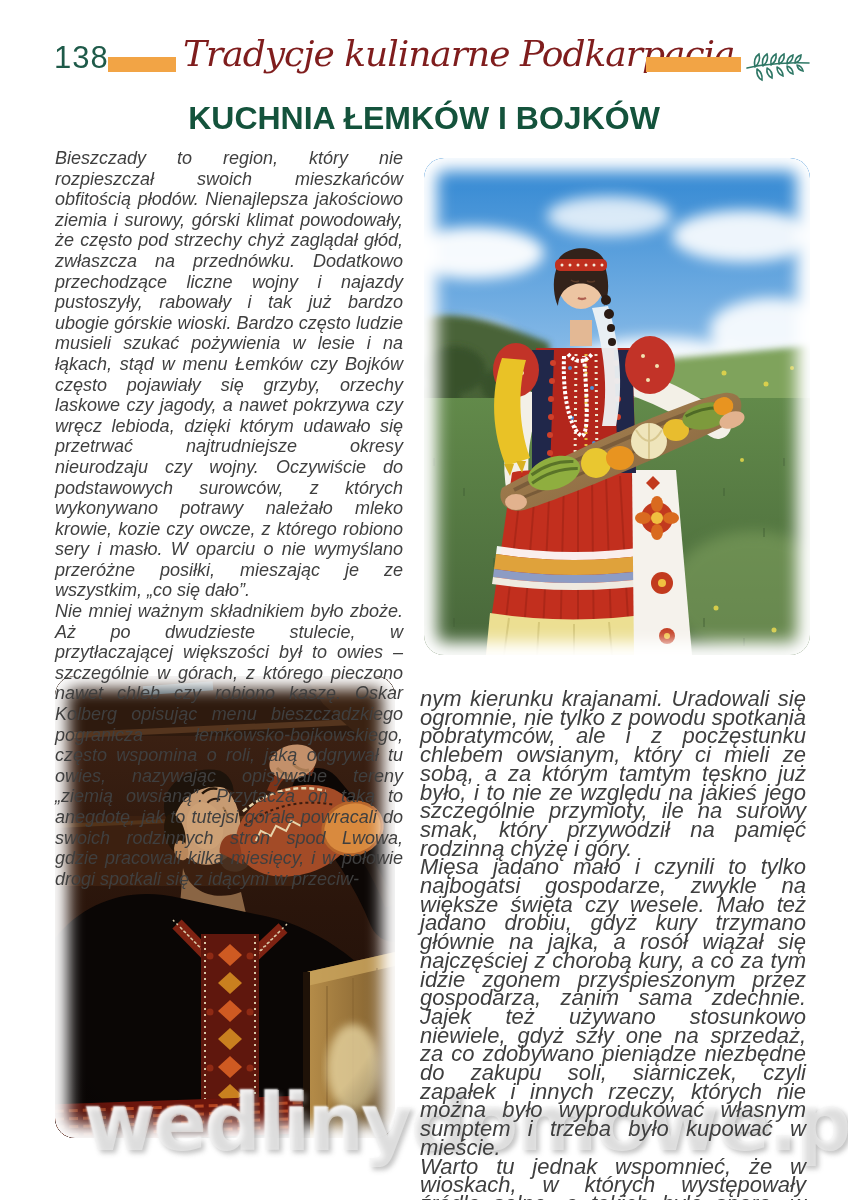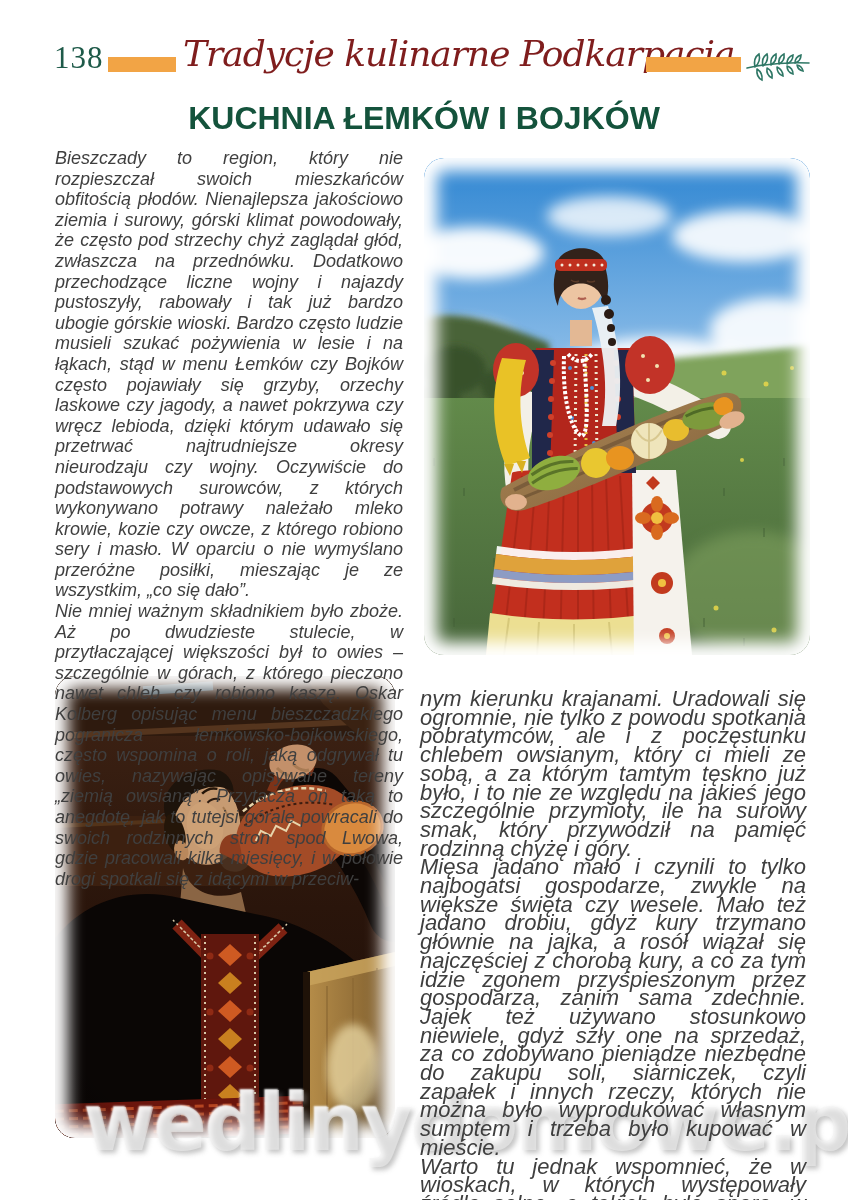--- a/index.html
+++ b/index.html
@@ -1,21 +1,21 @@
 <!DOCTYPE html>
 <html lang="pl"><head>
 <meta charset="utf-8">
 <style>
   html,body{margin:0;padding:0;background:#ffffff;}
   body{width:848px;height:1200px;position:relative;overflow:hidden;
        font-family:"Liberation Sans",sans-serif;}
   .page{position:absolute;inset:0;background:#ffffff;}
 
   
-  .pageno{position:absolute;left:54px;top:40px;font-family:Liberation Serif, serif;
+  .pageno{position:absolute;left:54px;top:40px;font-family:Liberation Sans, sans-serif;
           font-size:31px;color:#1e5a49;letter-spacing:1px;}
   .hbar{position:absolute;top:57px;height:15px;background:#F2A445;}
   .hbar.b1{left:108px;width:68px;}
   .hbar.b2{left:646px;width:95px;}
   .htitle{position:absolute;left:183px;top:33px;width:460px;text-align:center;
           font-family:"DejaVu Serif",serif;font-style:italic;font-size:36px;
           color:#7f1d1d;white-space:nowrap;letter-spacing:-1px;}
   .wheat{position:absolute;left:745px;top:46px;width:66px;height:36px;}
 
   

